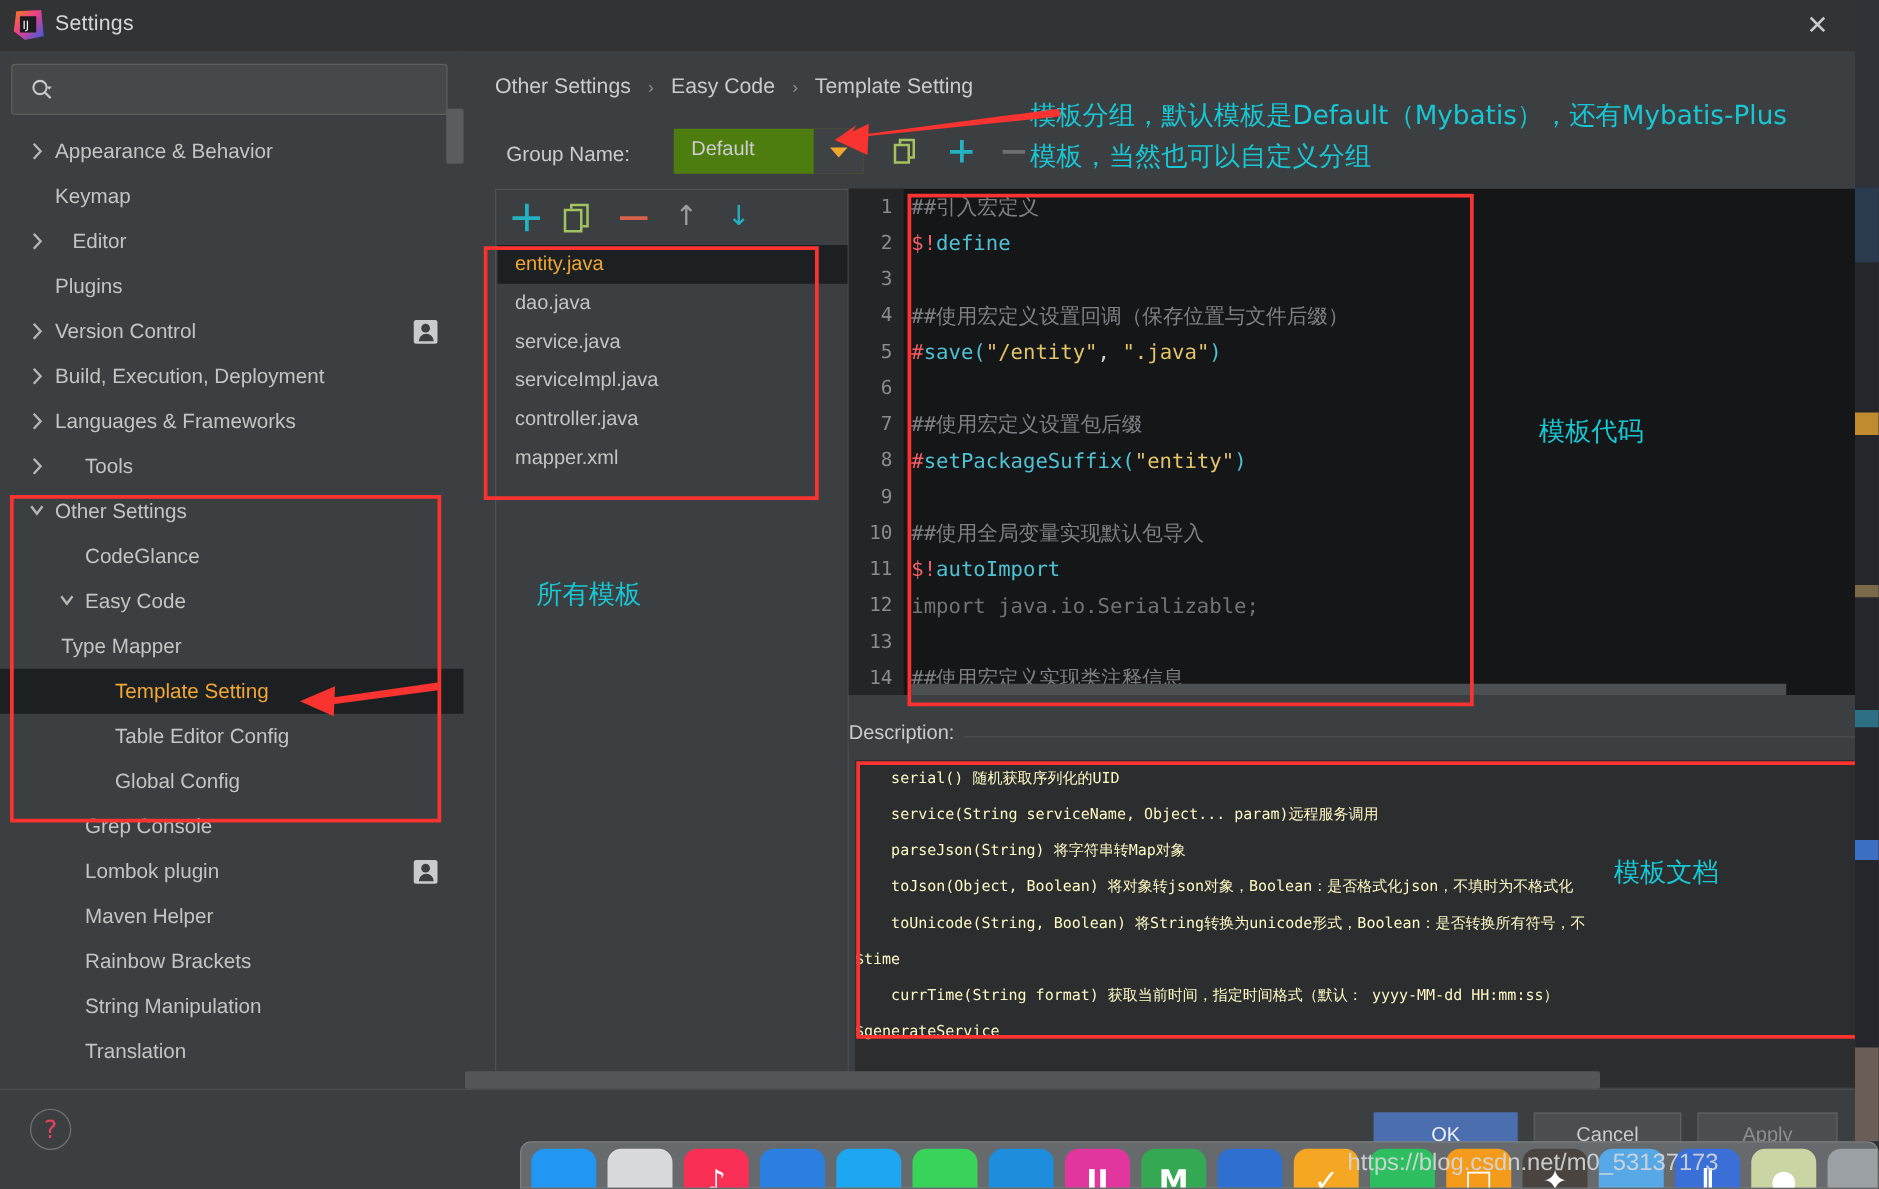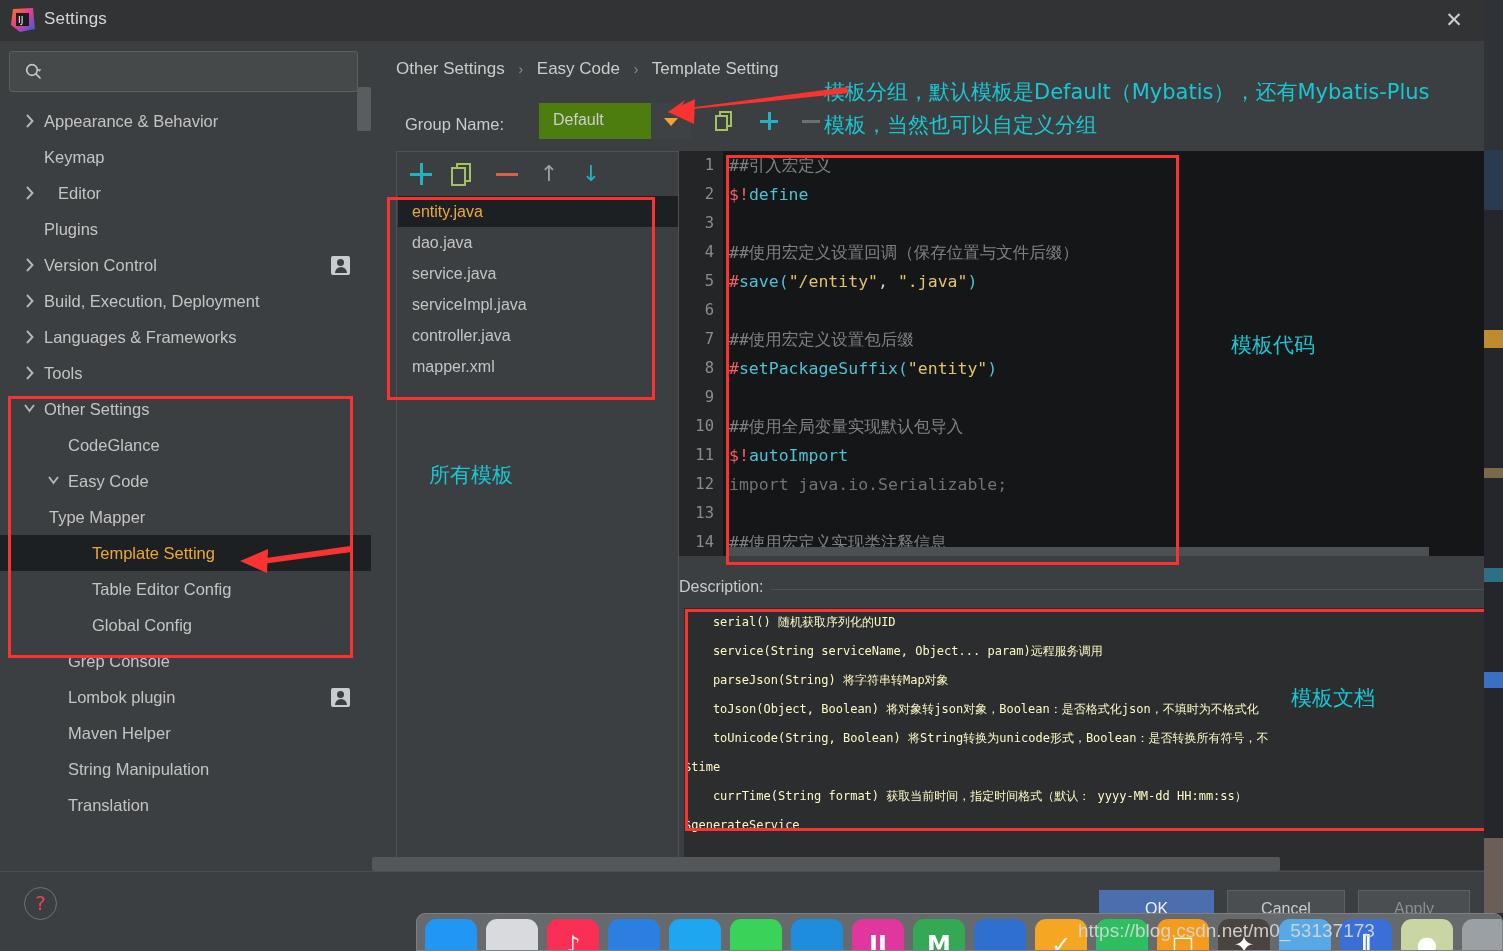--- a/index.html
+++ b/index.html
@@ -197,35 +197,36 @@
               <path d="M4 12 L9.5 18 L4 24" fill="none" stroke="#b6b6b6" stroke-width="1.9"></path>
             </svg></div><span class="tlabel" style="margin-left: 44px;">Version Control</span><div class="badge-usr"></div></div>
         <div class="trow"><div class="chev" style="left: 22px;"><svg width="13" height="36" viewBox="0 0 13 36">
               <path d="M4 12 L9.5 18 L4 24" fill="none" stroke="#b6b6b6" stroke-width="1.9"></path>
             </svg></div><span class="tlabel" style="margin-left: 44px;">Build, Execution, Deployment</span></div>
         <div class="trow"><div class="chev" style="left: 22px;"><svg width="13" height="36" viewBox="0 0 13 36">
               <path d="M4 12 L9.5 18 L4 24" fill="none" stroke="#b6b6b6" stroke-width="1.9"></path>
             </svg></div><span class="tlabel" style="margin-left: 44px;">Languages &amp; Frameworks</span></div>
         <div class="trow"><div class="chev" style="left: 22px;"><svg width="13" height="36" viewBox="0 0 13 36">
               <path d="M4 12 L9.5 18 L4 24" fill="none" stroke="#b6b6b6" stroke-width="1.9"></path>
-            </svg></div><span class="tlabel" style="margin-left: 44px;">Tools</span></div>
+            </svg></div><span class="tlabel" style="margin-left: 68px;">Tools</span></div>
         <div class="trow"><div class="chev" style="left: 22px;"><svg width="13" height="36" viewBox="0 0 13 36">
               <path d="M2 14 L6.5 20 L11 14" fill="none" stroke="#b6b6b6" stroke-width="1.9"></path>
             </svg></div><span class="tlabel" style="margin-left: 44px;">Other Settings</span></div>
         <div class="trow"><span class="tlabel" style="margin-left: 68px;">CodeGlance</span></div>
         <div class="trow"><div class="chev" style="left: 46px;"><svg width="13" height="36" viewBox="0 0 13 36">
               <path d="M2 14 L6.5 20 L11 14" fill="none" stroke="#b6b6b6" stroke-width="1.9"></path>
             </svg></div><span class="tlabel" style="margin-left: 68px;">Easy Code</span></div>
         <div class="trow"><span class="tlabel" style="margin-left: 49px;">Type Mapper</span></div>
         <div class="trow sel"><span class="tlabel" style="margin-left: 92px;">Template Setting</span></div>
         <div class="trow"><span class="tlabel" style="margin-left: 92px;">Table Editor Config</span></div>
         <div class="trow"><span class="tlabel" style="margin-left: 92px;">Global Config</span></div>
         <div class="trow"><span class="tlabel" style="margin-left: 68px;">Grep Console</span></div>
         <div class="trow"><span class="tlabel" style="margin-left: 68px;">Lombok plugin</span><div class="badge-usr"></div></div>
         <div class="trow"><span class="tlabel" style="margin-left: 68px;">Maven Helper</span></div>
+        <div class="trow"><span class="tlabel" style="margin-left: 68px;">Rainbow Brackets</span></div>
         <div class="trow"><span class="tlabel" style="margin-left: 68px;">String Manipulation</span></div>
         <div class="trow"><span class="tlabel" style="margin-left: 68px;">Translation</span></div>
       </div>
     <div class="sb-scroll"></div>
   </div>
 
   <div class="redbox" style="left:8px;top:396px;width:345px;height:262px;"></div>
 
   <div class="content">
 

